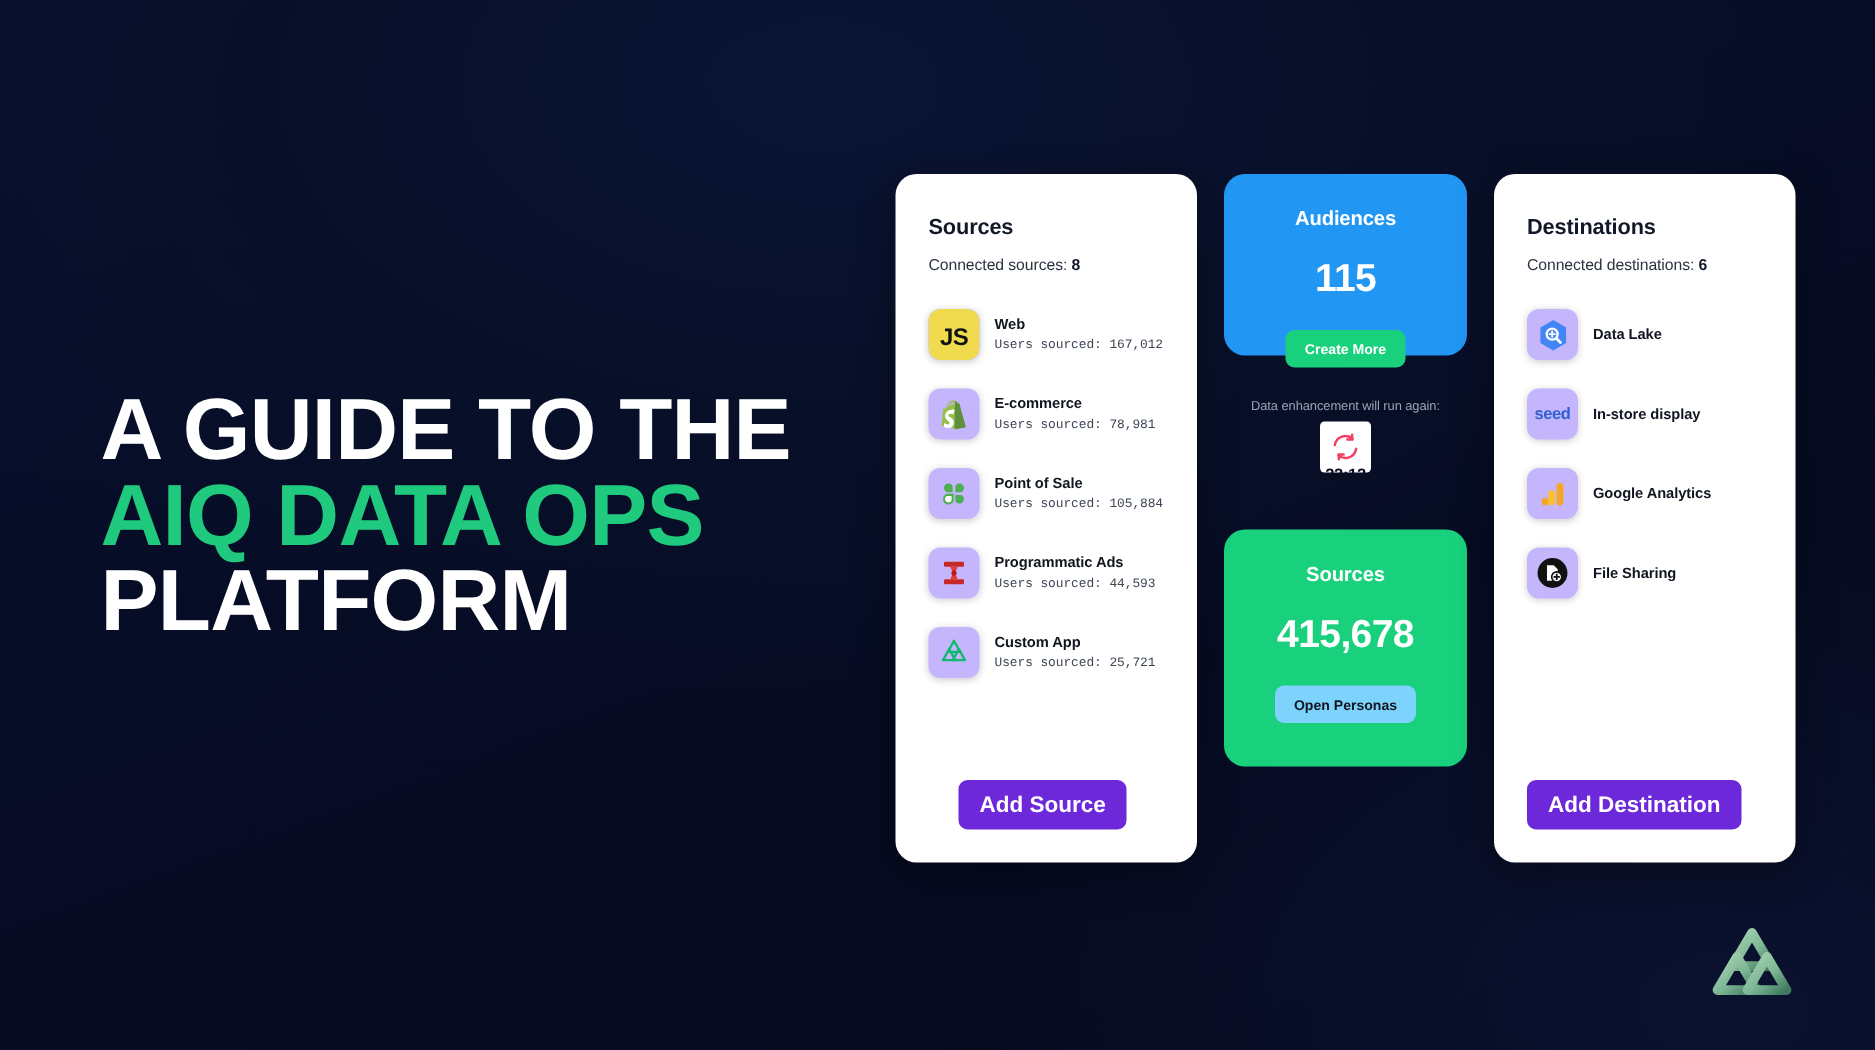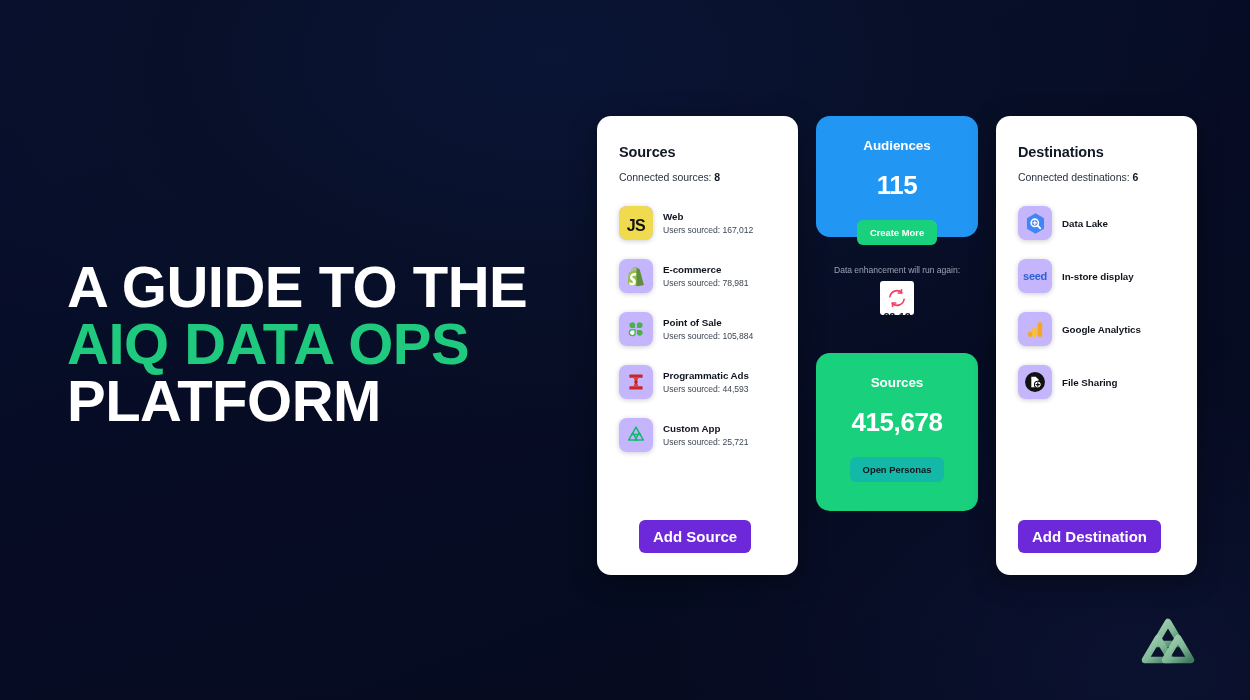--- a/index.html
+++ b/index.html
@@ -109,20 +109,21 @@
     font-weight: bold;
     color: #10151f;
     white-space: nowrap;
     letter-spacing: -0.05px;
   }
   .row-meta {
     font-size: 8.6px;
     color: #3d4654;
     white-space: nowrap;
     letter-spacing: -0.05px;
+    font-family: Liberation Mono, monospace;
   }
 
   .btn {
     border: none;
     cursor: pointer;
     font-family: inherit;
     font-weight: bold;
     border-radius: 6px;
     white-space: nowrap;
   }
@@ -163,21 +164,21 @@
     letter-spacing: -0.4px;
   }
   .stat-btn { margin-top: 19px; }
   .btn-green-solid {
     background: #19d17c;
     color: #ffffff;
     font-size: 9.4px;
     padding: 7px 13px;
   }
   .btn-white {
-    background: #14b8a6;
+    background: #7dd3fc;
     color: #10151f;
     font-size: 9.4px;
     padding: 7px 13px;
   }
 
   .enhance {
     margin-top: 28px;
     text-align: center;
     width: 100%;
   }

